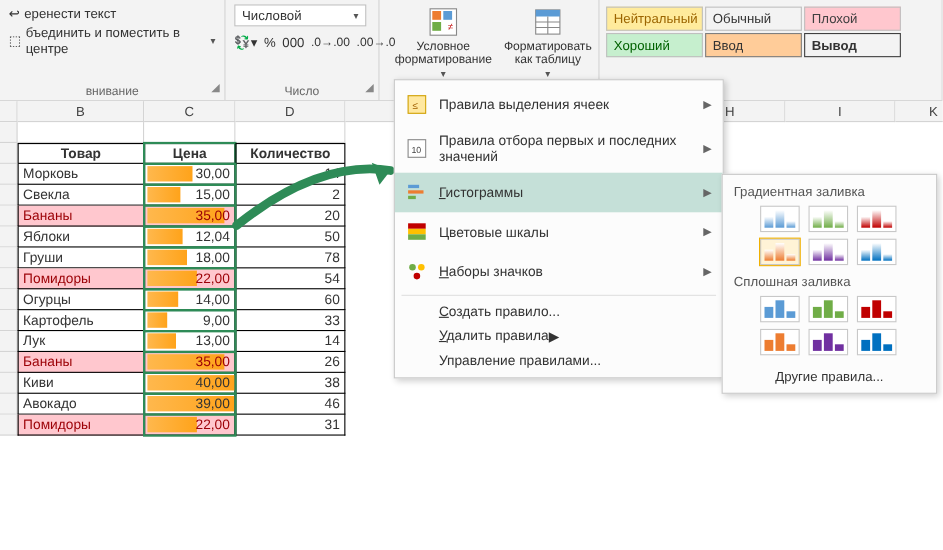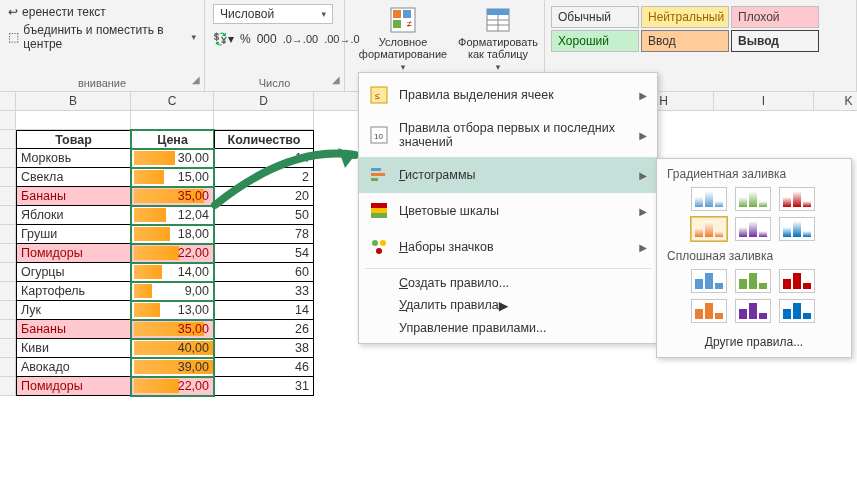--- a/index.html
+++ b/index.html
@@ -119,22 +119,22 @@
         <line x1="3" y1="19" x2="25" y2="19" stroke="#888"></line>
         <line x1="14" y1="9" x2="14" y2="25" stroke="#888"></line>
       </svg>
       <span>Форматировать как таблицу</span>
         <span class="chev-down">▾</span>
     </div>
   </div>
 
   <div class="ribbon-group" style="flex:1; padding:4px;">
     <div class="styles-grid">
+      <div class="style-cell" style="background:#ffeb9c;color:#9c6500;">Нейтральный</div>
       <div class="style-cell">Обычный</div>
-      <div class="style-cell" style="background:#ffeb9c;color:#9c6500;">Нейтральный</div>
       <div class="style-cell" style="background:#ffc7ce;color:#404040;">Плохой</div>
       <div class="style-cell" style="background:#c6efce;color:#006100;">Хороший</div>
       <div class="style-cell" style="background:#ffcc99;border:1px solid #7f7f7f;">Ввод</div>
       <div class="style-cell" style="border:1px solid #3f3f3f;font-weight:bold;">Вывод</div>
     </div>
   </div>
 </div>
 
 <div class="sheet">
   <div class="col-headers">

